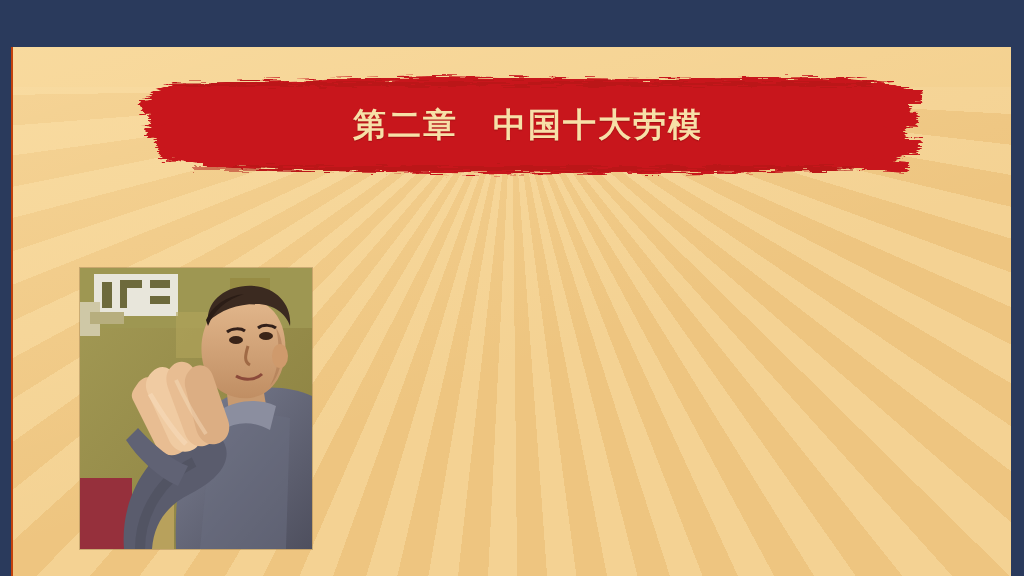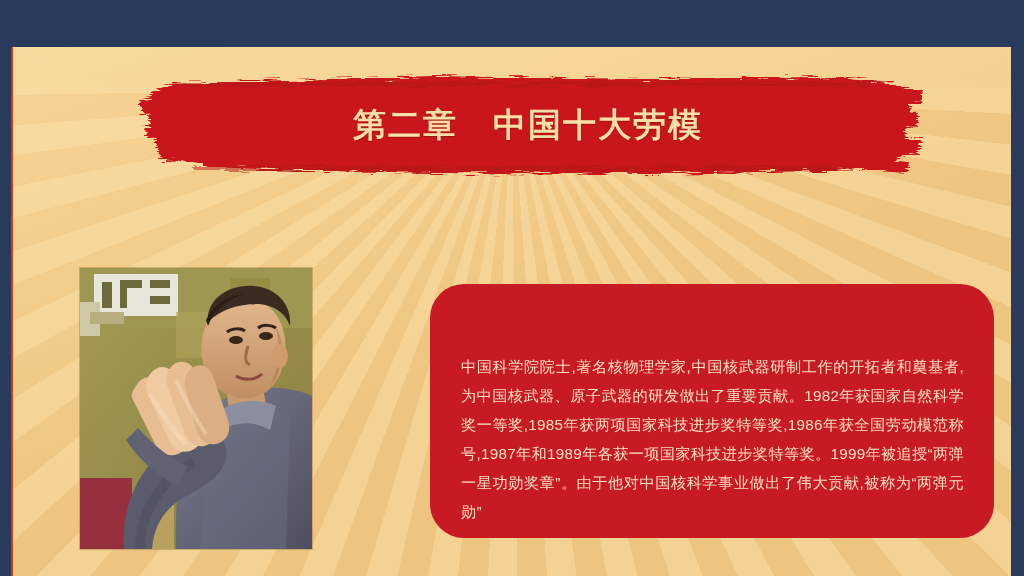--- a/index.html
+++ b/index.html
@@ -239,18 +239,15 @@
         <path d="M92,98 C100,90 112,94 115,104 L136,152 C141,165 134,176 124,178 C114,180 107,173 104,163 L88,120 C85,110 86,104 92,98 Z" fill="#e8bd92"></path>
         <path d="M112,100 C120,94 130,98 133,108 L148,152 C152,164 146,174 136,176 C126,178 119,171 116,161 L106,122 C103,112 106,105 112,100 Z" fill="#dcae83"></path>
 
         <path d="M70,126 C82,146 96,166 106,176" stroke="#f7ddbc" stroke-width="5" fill="none" opacity=".55"></path>
         <path d="M96,112 C106,134 118,154 126,166" stroke="#f7ddbc" stroke-width="4" fill="none" opacity=".45"></path>
 
         <path d="M58,160 C74,178 92,192 108,198 L98,218 C76,208 58,190 46,172 Z" fill="#606274"></path>
       </svg>
     </div>
 
-    <div class="red-panel">
-      <div class="panel-text">中国科学院院士,著名核物理学家,中国核武器研制工作的开拓者和奠基者,为中国核武器、原子武器的研发做出了重要贡献。1982年获国家自然科学奖一等奖,1985年获两项国家科技进步奖特等奖,1986年获全国劳动模范称号,1987年和1989年各获一项国家科技进步奖特等奖。1999年被追授“两弹一星功勋奖章”。由于他对中国核科学事业做出了伟大贡献,被称为“两弹元勋”</div>
-    </div>
 
   </div>
 </div>
 
 </body></html>

